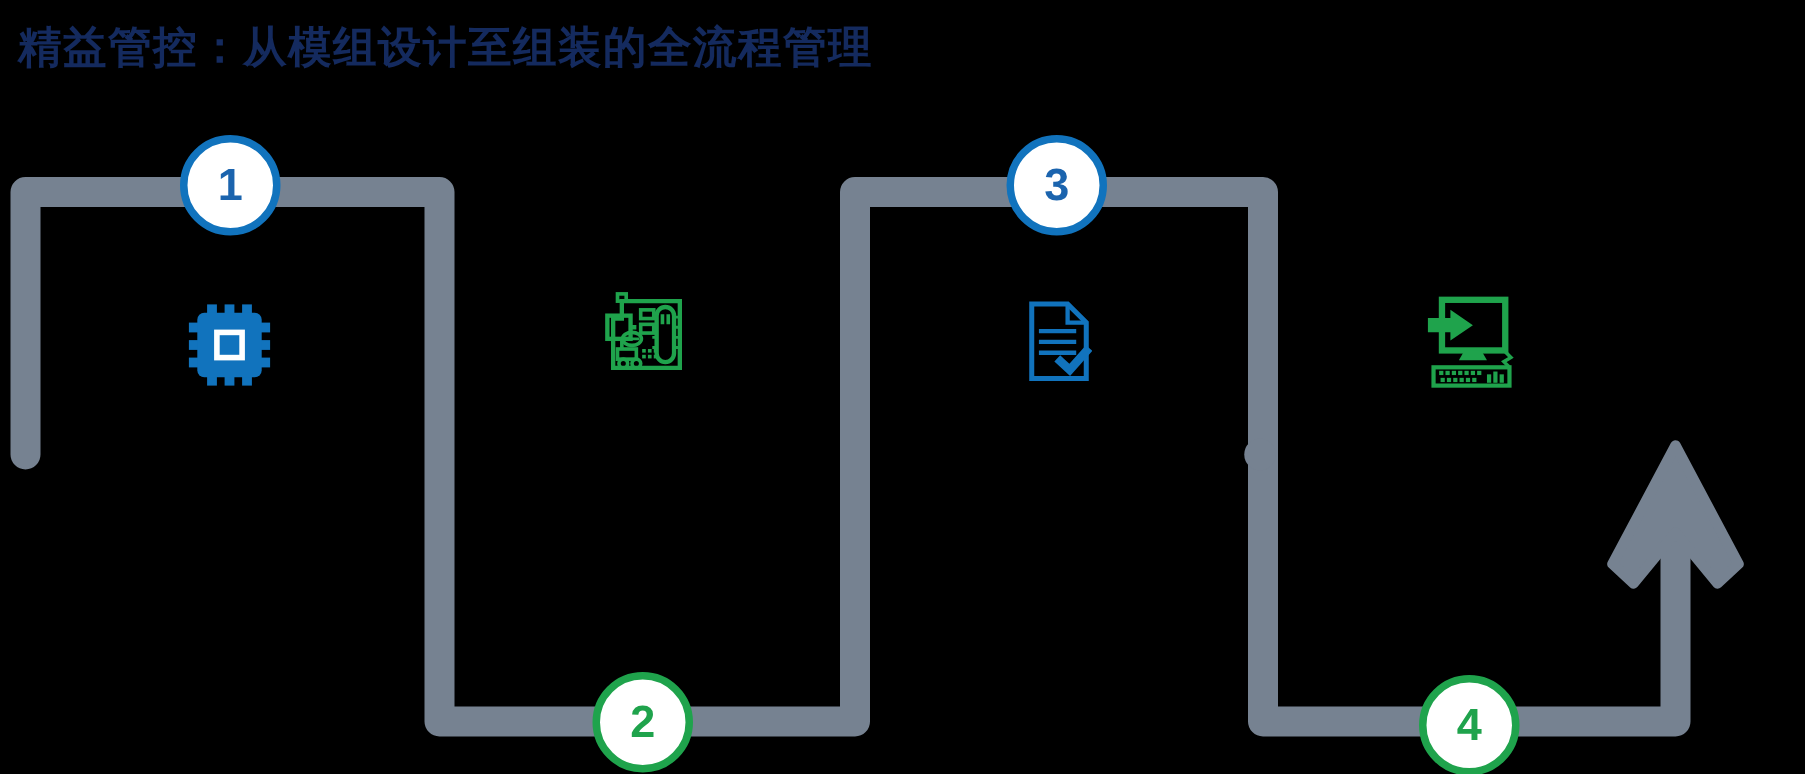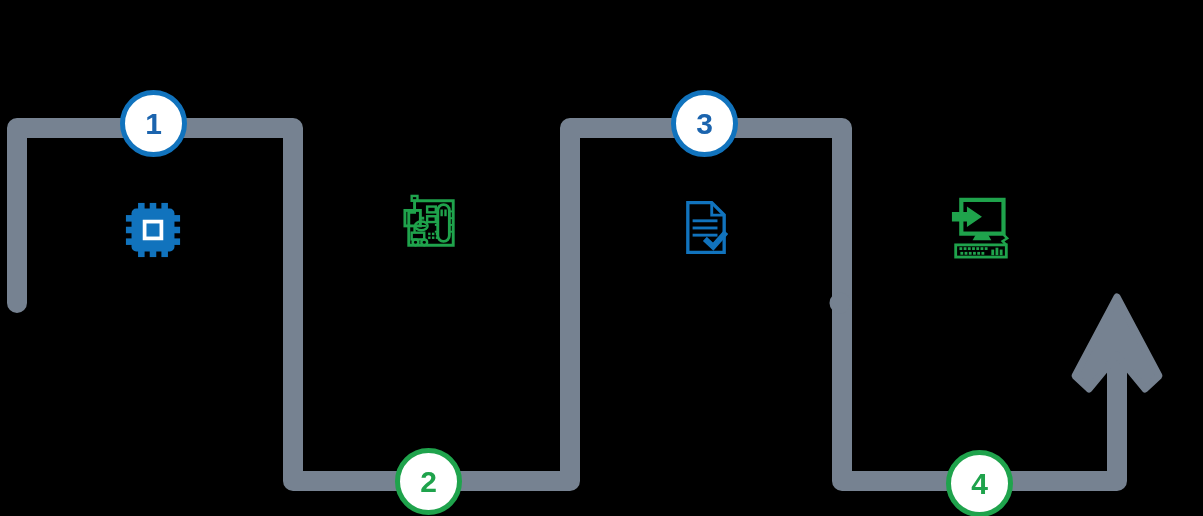--- a/index.html
+++ b/index.html
@@ -32,20 +32,21 @@
   .circle.accent-blue{border:5px solid var(--blue);color:var(--blue-dark);}
   .circle.accent-green{border:5px solid var(--green);color:var(--green);}
   .icon{position:absolute;}
   .icon svg{display:block;width:100%;height:100%;}
 </style>
 </head>
 <body>
 
 <div class="stage">
 
+  <h1 class="title">精益管控：从模组设计至组装的全流程管理</h1>
 
   <svg class="flow-svg" viewBox="0 0 1203 516" aria-hidden="true">
     <path d="M17 303 V128 H293 V481 H570 V128 H842 V481 H1117 V349" fill="none" stroke-width="20" stroke-linecap="round" stroke-linejoin="round" style="stroke:var(--path-gray,#768291)"></path>
     <circle cx="840" cy="303" r="10.5" style="fill:var(--path-gray,#768291)"></circle>
     <path d="M1117 297 L1159 376 L1145 389 L1117 355 L1089 389 L1075 376 Z" stroke-width="7" stroke-linejoin="round" style="fill:var(--path-gray,#768291);stroke:var(--path-gray,#768291)"></path>
   </svg>
 
   <div class="circle accent-blue" style="left:120px;top:90px">
     <span>1</span>
   </div>

